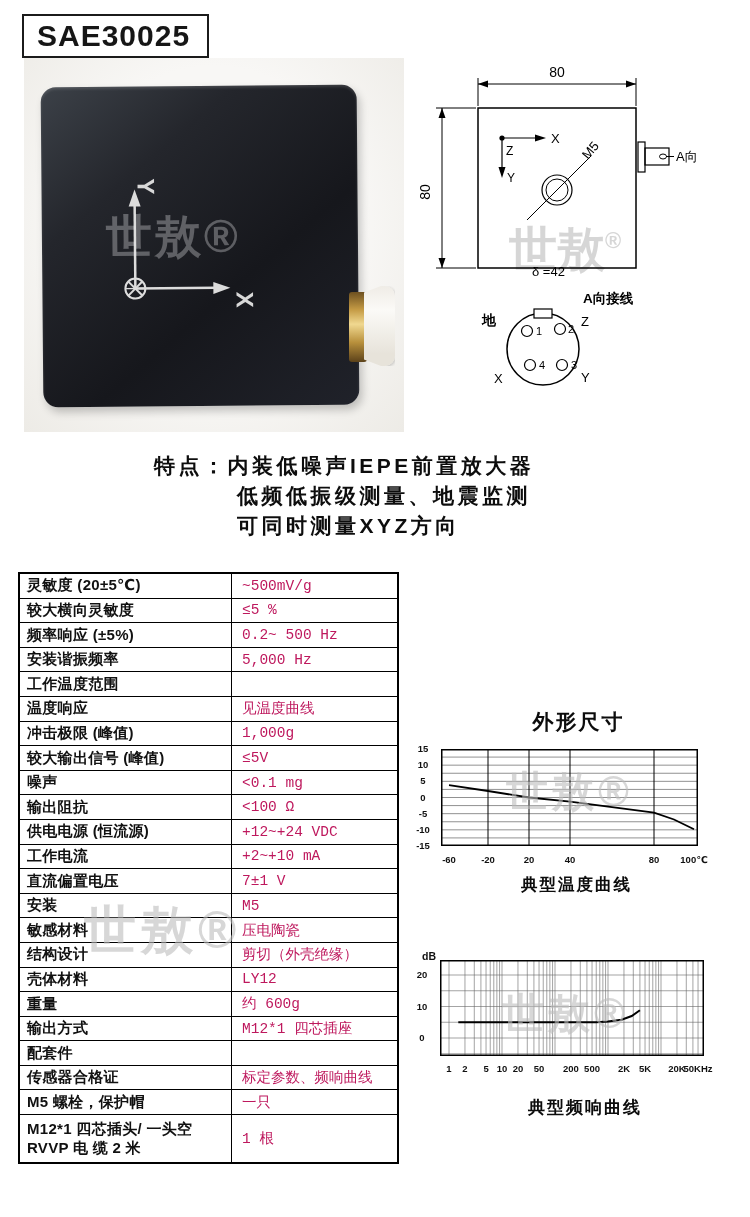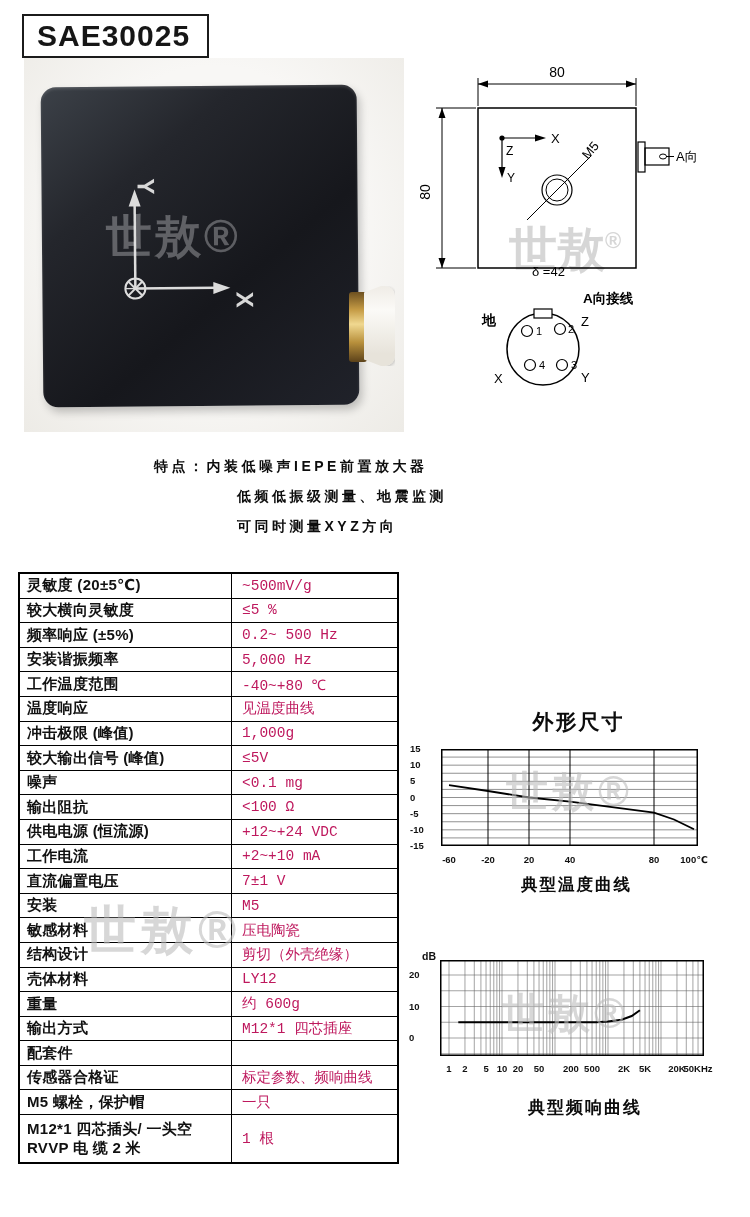--- a/index.html
+++ b/index.html
@@ -19,21 +19,21 @@
           transform:rotate(-.5deg)}
   .dev-wm{left:64px;top:120px;font-size:46px;font-weight:700;letter-spacing:3px;
           color:rgba(226,226,230,.34);white-space:nowrap}
   .brass{left:349px;top:292px;width:18px;height:70px;border-radius:3px;
          background:linear-gradient(180deg,#6d5020,#c49a44 25%,#f0d890 46%,#b8903c 72%,#5c421a)}
   .cap{left:364px;top:286px;width:31px;height:80px;border-radius:4px 10px 10px 4px;
        background:linear-gradient(180deg,#efece6,#fbfaf7 30%,#e7e3da 85%);
        clip-path:polygon(0 8%,55% 0,100% 0,100% 100%,55% 100%,0 92%);
        box-shadow:1px 1px 3px rgba(0,0,0,.18)}
   
-  .features{left:154px;top:451px;font-size:14px;font-weight:700;letter-spacing:3.5px;
+  .features{left:154px;top:451px;font-size:21px;font-weight:700;letter-spacing:3.5px;
             line-height:30px;color:#0d0d0d;white-space:nowrap}
   .feat-row{display:flex}
   .feat-indent{margin-left:83px}
   
   .spec{left:18px;top:572px;width:381px;border:2px solid #000;box-sizing:border-box;background:transparent}
   .trow{display:flex;height:23.6px;border-bottom:1.5px solid #000;align-items:stretch}
   .trow.dbl{height:47px}
   .trow:last-child{border-bottom:none}
   .tlabel{width:212px;border-right:1.5px solid #000;display:flex;align-items:center;
           padding:1px 2px 1px 7px;font-weight:700;font-size:15px;letter-spacing:.3px;
@@ -43,21 +43,21 @@
   
   .wm{color:rgba(188,188,188,.6);font-weight:700;white-space:nowrap;pointer-events:none}
   .tbl-wm{left:84px;top:896px;font-size:52px;letter-spacing:5px}
   .c1-wm{left:506px;top:764px;font-size:42px;letter-spacing:4px}
   .c2-wm{left:502px;top:986px;font-size:42px;letter-spacing:4px}
   
   .c-title{font-weight:700;font-size:21px;text-align:center;letter-spacing:2px;color:#0c0c0c}
   .c-caption{font-weight:700;font-size:16.5px;text-align:center;letter-spacing:2px;color:#0c0c0c}
   .tick{position:absolute;font-size:9.5px;font-weight:600;color:#111;white-space:nowrap}
   .xtick{transform:translateX(-50%)}
-  .ytick{text-align:left;width:26px}
+  .ytick{text-align:center;width:26px}
   .db-label{left:412px;top:950px;width:24px;text-align:right;font-size:10.5px;font-weight:600}
   svg text{font-family:"Liberation Sans","DejaVu Sans",sans-serif}
 </style>
 </head>
 <body>
 
 <div class="page">
 
   <div class="abs title-box">
     <span>SAE30025</span>
@@ -164,21 +164,20 @@
       <div class="trow">
         <div class="tlabel">频率响应 (±5%)</div>
         <div class="tvalue">0.2~ 500 Hz</div>
       </div>
       <div class="trow">
         <div class="tlabel">安装谐振频率</div>
         <div class="tvalue">5,000 Hz</div>
       </div>
       <div class="trow">
         <div class="tlabel">工作温度范围</div>
-        <div class="tvalue">-40~+80 ℃</div>
       </div>
       <div class="trow">
         <div class="tlabel">温度响应</div>
         <div class="tvalue">见温度曲线</div>
       </div>
       <div class="trow">
         <div class="tlabel">冲击极限 (峰值)</div>
         <div class="tvalue">1,000g</div>
       </div>
       <div class="trow">

